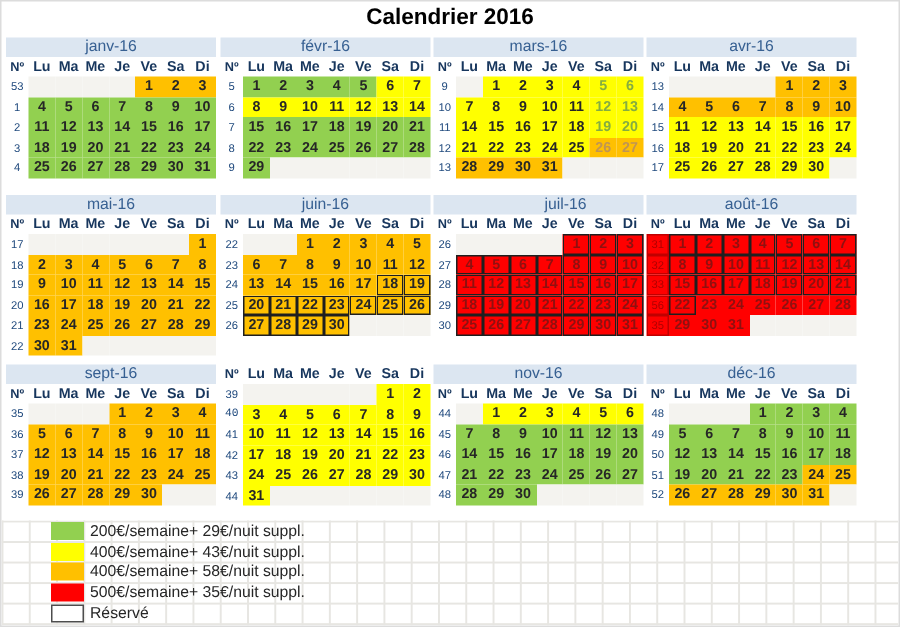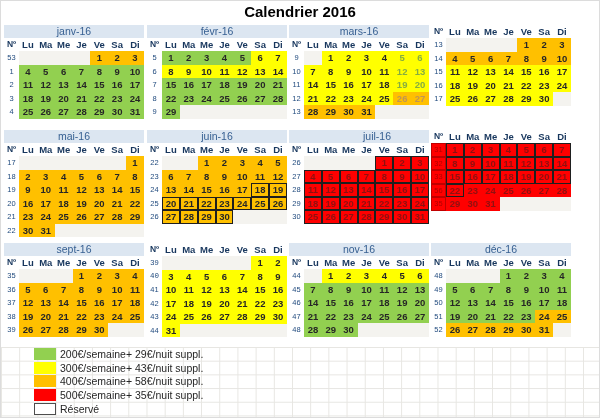--- a/index.html
+++ b/index.html
@@ -231,20 +231,21 @@
           <span class="cell" style="background: rgb(255, 192, 0); color: rgb(38, 38, 38);">28</span>
           <span class="cell" style="background: rgb(255, 192, 0); color: rgb(38, 38, 38);">29</span>
           <span class="cell" style="background: rgb(255, 192, 0); color: rgb(38, 38, 38);">30</span>
           <span class="cell" style="background: rgb(255, 192, 0); color: rgb(38, 38, 38);">31</span>
           <span class="cell" style="background: rgb(244, 243, 239);"></span>
           <span class="cell" style="background: rgb(244, 243, 239);"></span>
           <span class="cell" style="background: rgb(244, 243, 239);"></span>
         </div>
       </div>
       <div class="month-block" style="left: 430px; top: 24px;">
+        <div class="month-header" style="background: rgb(220, 230, 241); color: rgb(55, 96, 146);">avr-16</div>
         <div class="row dh">
           <span class="wn">Nº</span>
           <span class="cell">Lu</span>
           <span class="cell">Ma</span>
           <span class="cell">Me</span>
           <span class="cell">Je</span>
           <span class="cell">Ve</span>
           <span class="cell">Sa</span>
           <span class="cell">Di</span>
         </div>
@@ -492,20 +493,21 @@
           <span class="cell bord" style="background: rgb(255, 0, 0); color: rgb(143, 16, 16);">25</span>
           <span class="cell bord" style="background: rgb(255, 0, 0); color: rgb(143, 16, 16);">26</span>
           <span class="cell bord" style="background: rgb(255, 0, 0); color: rgb(143, 16, 16);">27</span>
           <span class="cell bord" style="background: rgb(255, 0, 0); color: rgb(143, 16, 16);">28</span>
           <span class="cell bord" style="background: rgb(255, 0, 0); color: rgb(143, 16, 16);">29</span>
           <span class="cell bord" style="background: rgb(255, 0, 0); color: rgb(143, 16, 16);">30</span>
           <span class="cell bord" style="background: rgb(255, 0, 0); color: rgb(143, 16, 16);">31</span>
         </div>
       </div>
       <div class="month-block" style="left: 430px; top: 129px;">
+        <div class="month-header" style="background: rgb(220, 230, 241); color: rgb(55, 96, 146);">août-16</div>
         <div class="row dh">
           <span class="wn">Nº</span>
           <span class="cell">Lu</span>
           <span class="cell">Ma</span>
           <span class="cell">Me</span>
           <span class="cell">Je</span>
           <span class="cell">Ve</span>
           <span class="cell">Sa</span>
           <span class="cell">Di</span>
         </div>
@@ -822,21 +824,21 @@
         </div>
       </div>
     </div>
   <div id="legend">
       <div class="legend-row" style="top: 346px;">
         <span class="legend-swatch" style="background: rgb(146, 208, 80);"></span>
         <span class="legend-label">200€/semaine+ 29€/nuit suppl.</span>
       </div>
       <div class="legend-row" style="top: 359.7px;">
         <span class="legend-swatch" style="background: rgb(255, 255, 0);"></span>
-        <span class="legend-label">300€/semaine+ 43€/nuit suppl.</span>
+        <span class="legend-label">400€/semaine+ 43€/nuit suppl.</span>
       </div>
       <div class="legend-row" style="top: 373.4px;">
         <span class="legend-swatch" style="background: rgb(255, 192, 0);"></span>
         <span class="legend-label">400€/semaine+ 58€/nuit suppl.</span>
       </div>
       <div class="legend-row" style="top: 387.1px;">
         <span class="legend-swatch" style="background: rgb(255, 0, 0);"></span>
         <span class="legend-label">500€/semaine+ 35€/nuit suppl.</span>
       </div>
       <div class="legend-row" style="top: 400.8px;">

